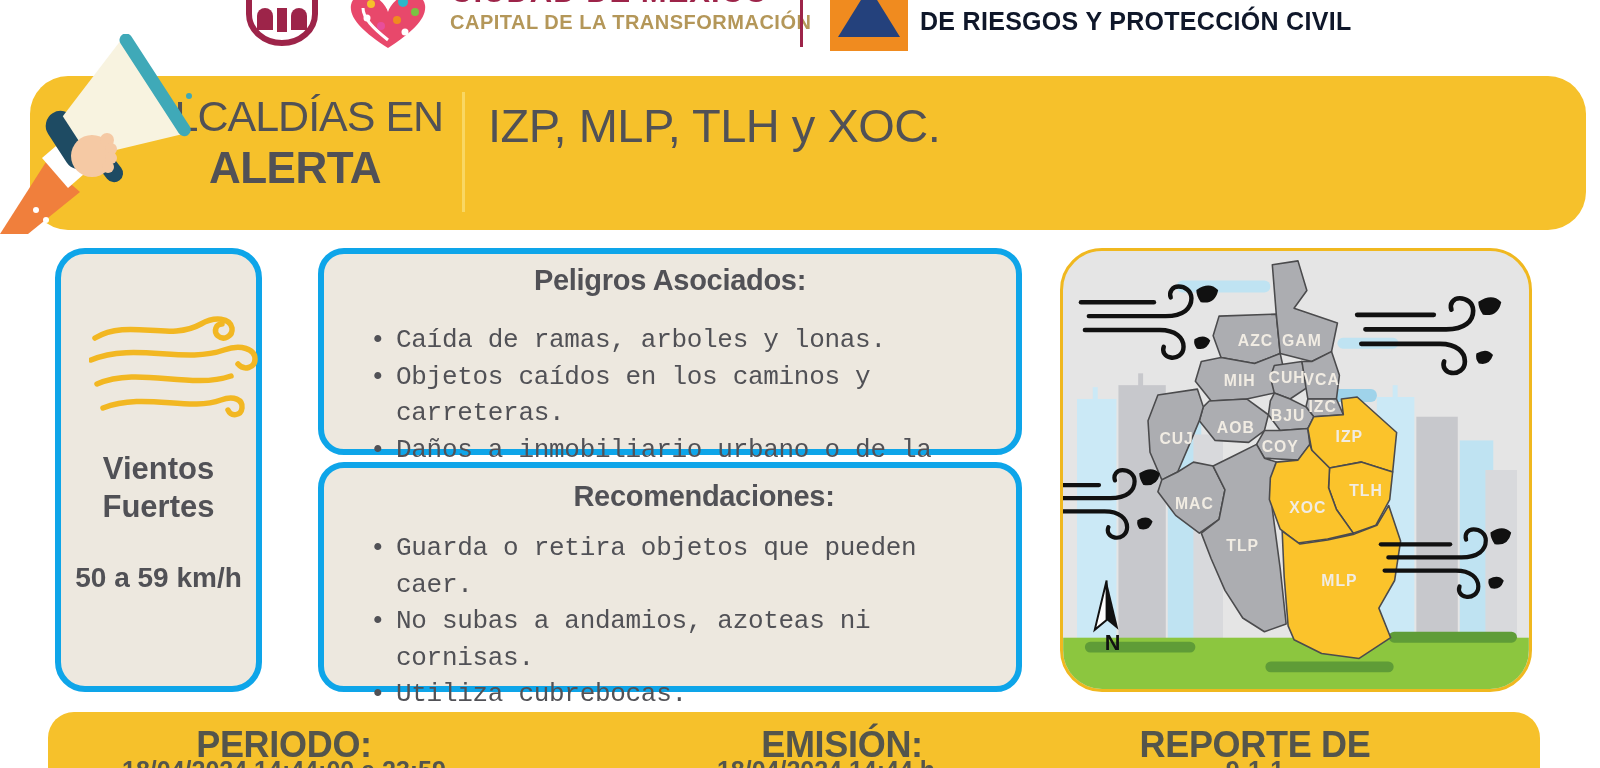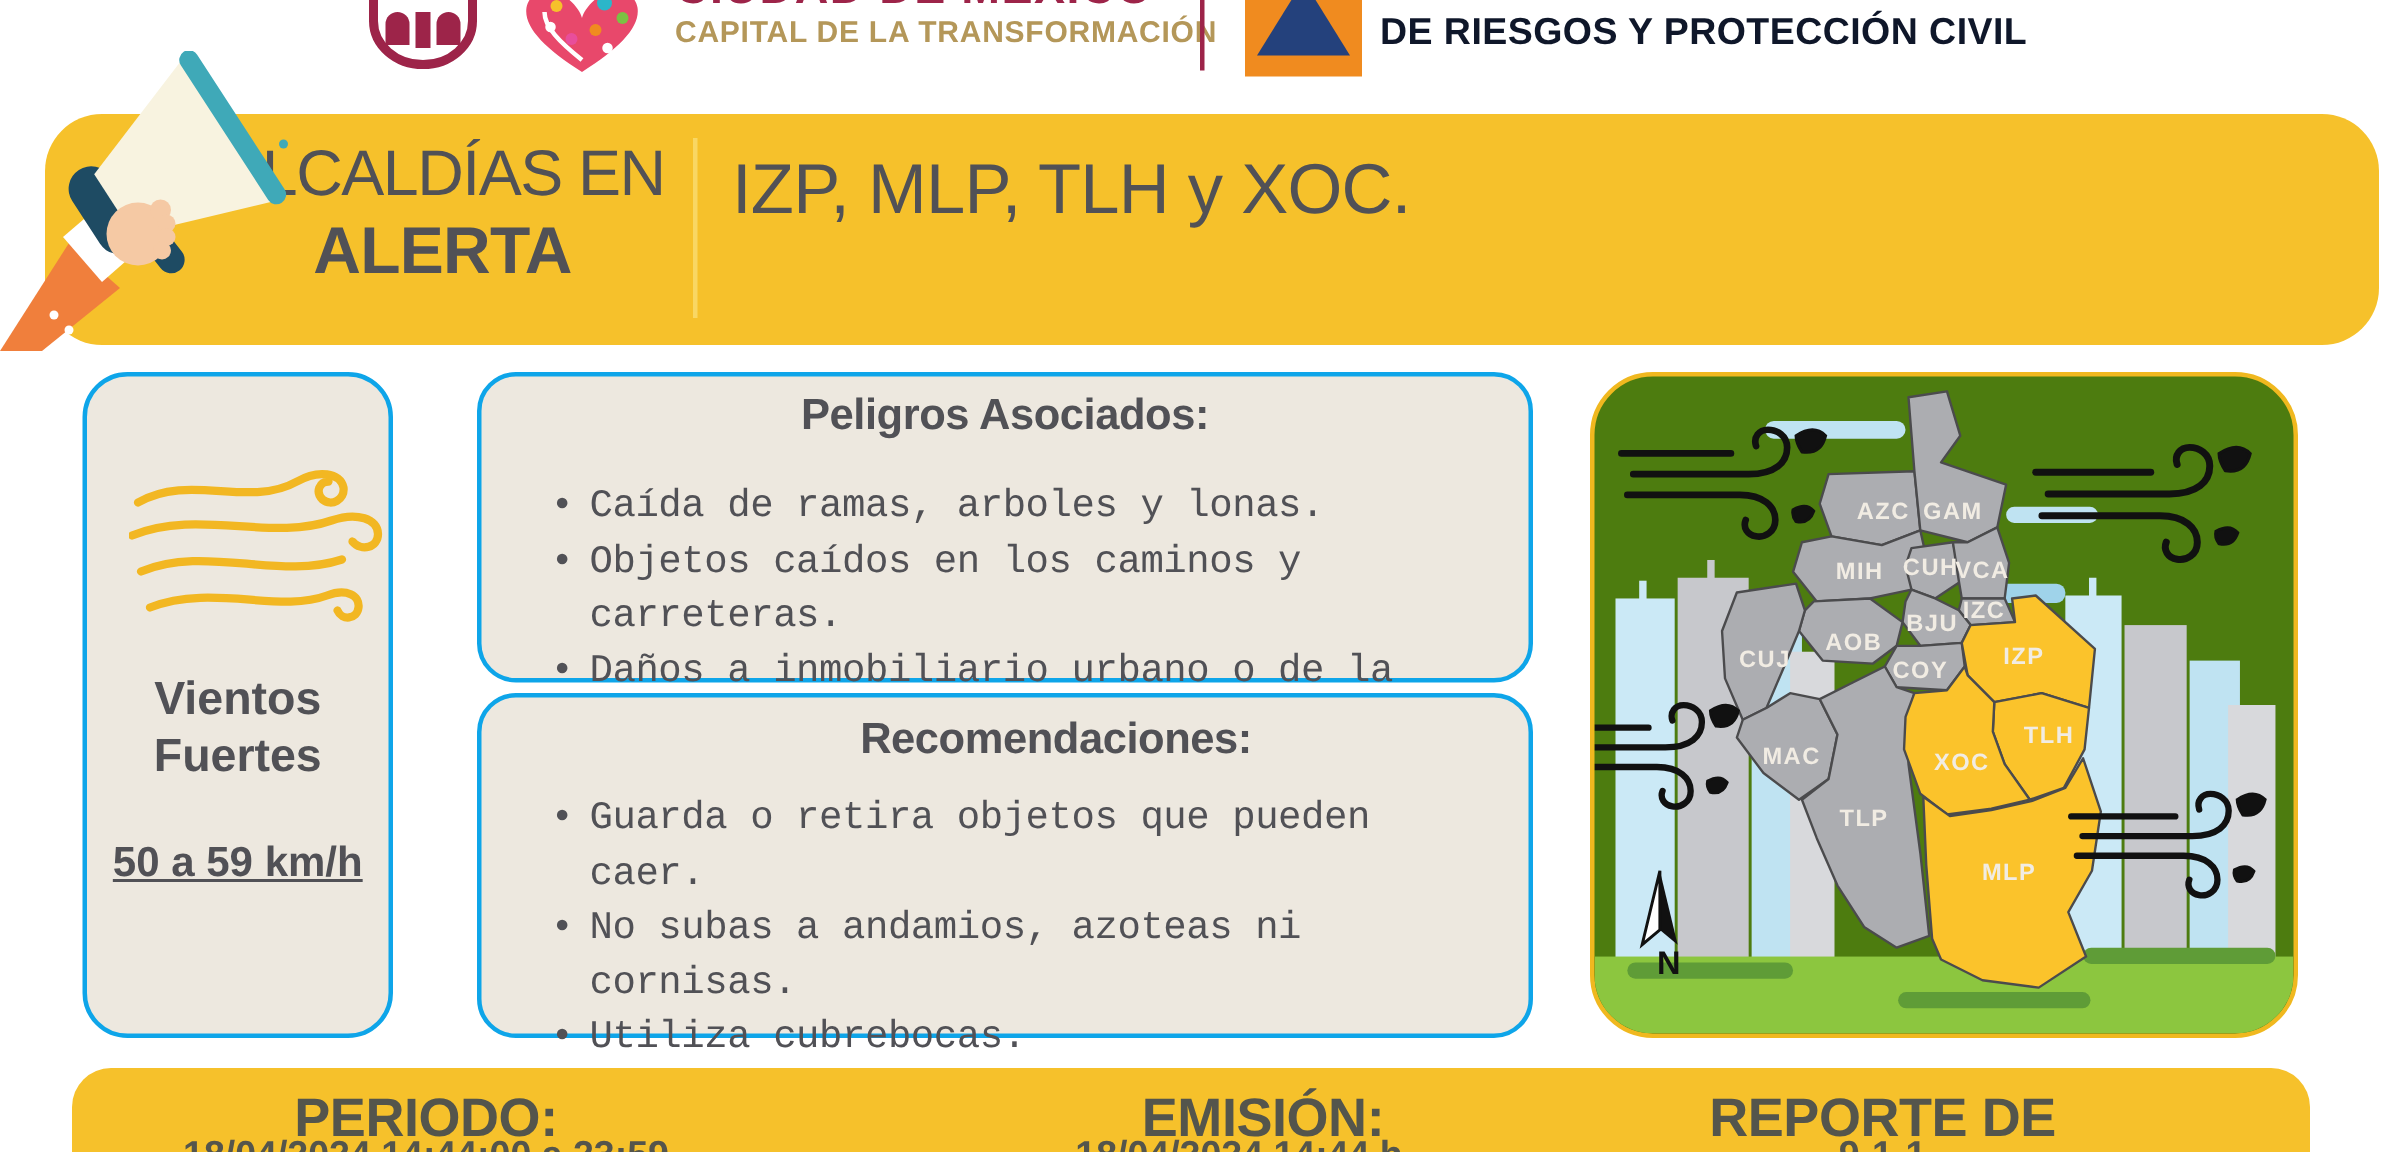--- a/index.html
+++ b/index.html
@@ -15,22 +15,22 @@
   .agency-name{font-size:25px;font-weight:bold;color:#0f172a;letter-spacing:.3px;}
   .header-divider{width:3px;background:#9D2449;}
   
   .banner{left:30px;top:76px;width:1556px;height:154px;background:#F6C12B;border-radius:38px;}
   .banner-col1{left:80px;top:14px;width:370px;text-align:center;color:#515156;}
   .banner-h1{font-size:43px;font-weight:500;letter-spacing:-1px;line-height:52px;}
   .banner-h2{font-size:44px;font-weight:700;letter-spacing:-.5px;line-height:52px;}
   .banner-divider{left:432px;top:16px;width:3px;height:120px;background:#F9D763;}
   .banner-list{left:458px;top:22px;font-size:47px;font-weight:500;color:#515156;letter-spacing:-.5px;}
   
-  .card{background:#EDE8DF;border:3px solid #0ea5e9;border-radius:30px;box-sizing:border-box;}
-  .card-white{background:#4d7c0f;border:3px solid #F0B81F;border-radius:42px;box-sizing:border-box;overflow:hidden;text-decoration:underline;}
+  .card{background:#EDE8DF;border:6px solid #0ea5e9;border-radius:30px;box-sizing:border-box;}
+  .card-white{background:#e5e5e5;border:3px solid #F0B81F;border-radius:42px;box-sizing:border-box;overflow:hidden;text-decoration:underline;}
   .card-title{width:100%;text-align:center;font-size:29px;font-weight:bold;color:#515156;letter-spacing:-.3px;}
   .bullets{margin:0;padding:0;list-style:none;}
   .bullets li{position:relative;padding-left:36px;font-size:26px;color:#515156;line-height:36.5px;letter-spacing:-.3px;font-family:Liberation Mono, monospace;}
   .bullets li::before{content:"\2022";position:absolute;left:10px;top:0;color:#515156;font-size:26px;}
   .hazard-name{width:100%;text-align:center;font-size:31px;font-weight:bold;color:#515156;line-height:38px;}
   .hazard-range{width:100%;text-align:center;font-size:28px;font-weight:bold;color:#515156;}
   
   .footer{left:48px;top:712px;width:1492px;height:70px;background:#F6C12B;border-radius:26px 26px 0 0;}
   .footer-label{position:absolute;top:12px;font-size:36px;font-weight:bold;color:#54554C;letter-spacing:-.3px;text-align:center;}
   .footer-cut{position:absolute;top:44px;font-size:25px;font-weight:bold;color:#54554C;text-align:center;}
@@ -127,21 +127,21 @@
           <path d="M2,58 C45,40 95,62 135,48 C152,42 166,47 166,57 C166,66 155,69 149,62"></path>
           <path d="M8,82 C50,64 100,88 142,74"></path>
           <path d="M14,106 C55,90 100,110 132,98 C145,93 154,98 153,106 C152,114 142,115 139,108"></path>
         </g>
       </svg>
     </div>
     <div class="abs hazard-name" style="top:196px;">
       <div>Vientos</div>
       <div>Fuertes</div>
     </div>
-    <div class="abs hazard-range" style="top:308px;text-decoration:underline;">50 a 59 km/h</div>
+    <div class="abs hazard-range" style="top:308px;">50 a 59 km/h</div>
   </div>
 
   <div class="abs card" style="left:318px;top:248px;width:704px;height:207px;border-radius:26px;">
     <div class="abs card-title" style="top:10px;">Peligros Asociados:</div>
     <ul class="bullets abs" style="left:36px;top:68px;width:640px;">
       <li>Caída de ramas, arboles y lonas.</li>
       <li>Objetos caídos en los caminos y carreteras.</li>
       <li>Daños a inmobiliario urbano o de la vivienda.</li>
     </ul>
   </div>

